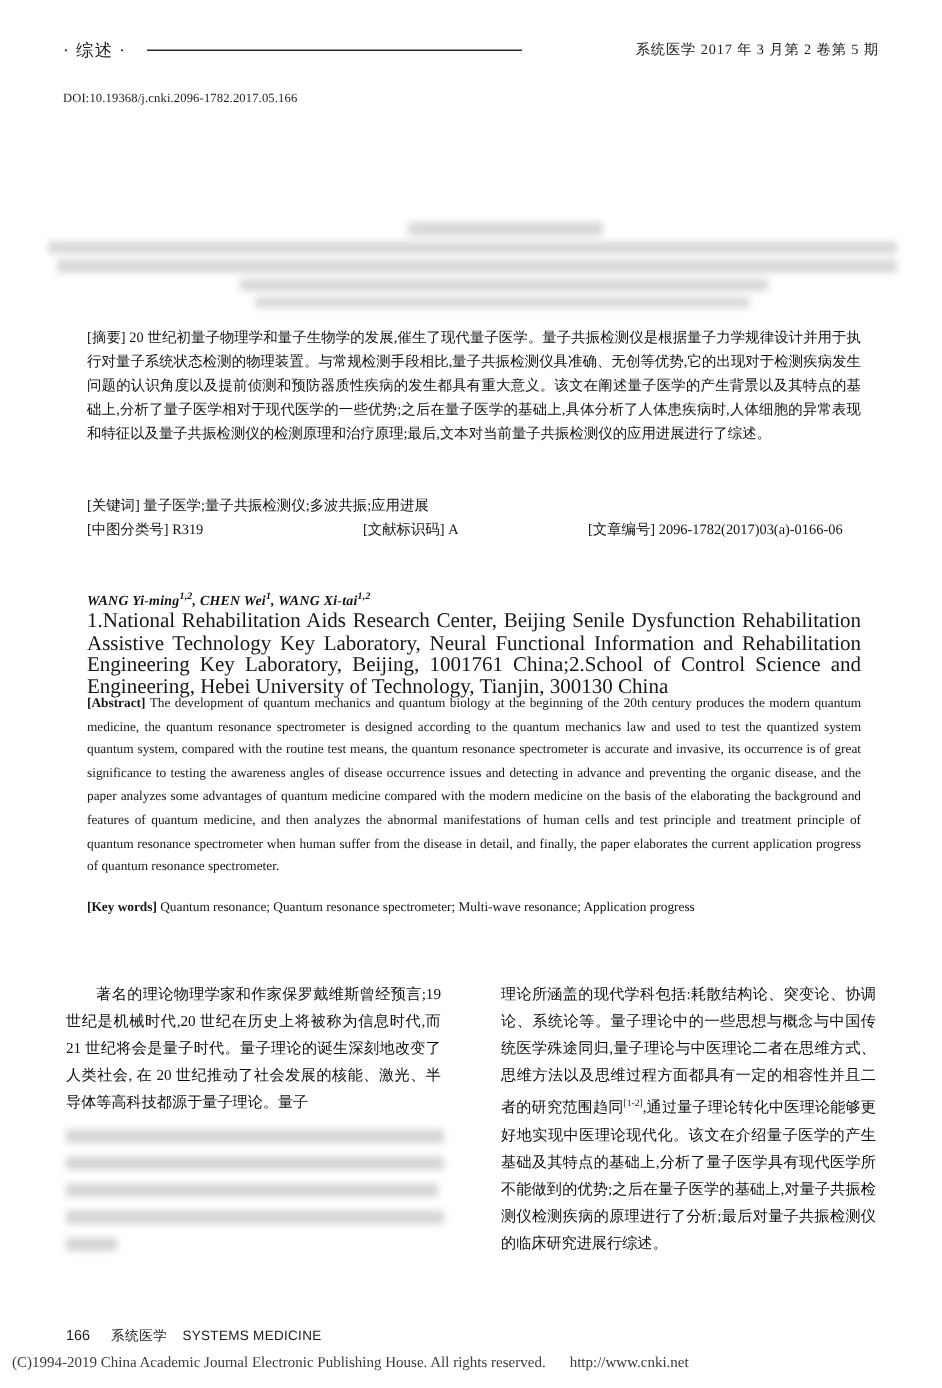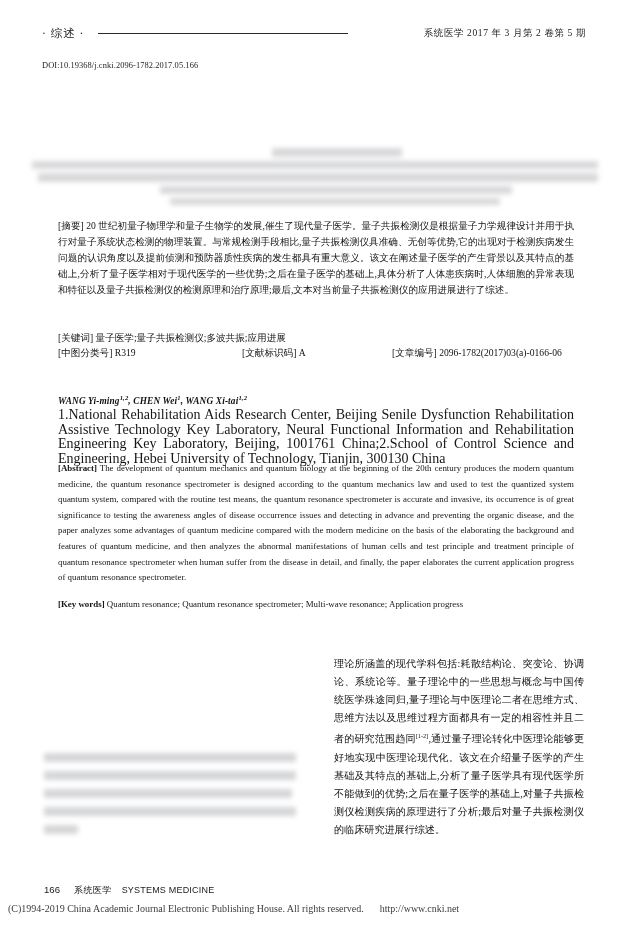--- a/index.html
+++ b/index.html
@@ -287,20 +287,23 @@
   <div class="en-authors"><span>WANG Yi-ming</span><sup>1,2</sup><span>, CHEN Wei</span><sup>1</sup><span>, WANG Xi-tai</span><sup>1,2</sup></div>
 
   <div class="en-affil">1.National Rehabilitation Aids Research Center, Beijing Senile Dysfunction Rehabilitation Assistive Technology Key Laboratory, Neural Functional Information and Rehabilitation Engineering Key Laboratory, Beijing, 1001761 China;2.School of Control Science and Engineering, Hebei University of Technology, Tianjin, 300130 China</div>
 
   <div class="en-abs"><b>[Abstract]</b> <span>The development of quantum mechanics and quantum biology at the beginning of the 20th century produces the modern quantum medicine, the quantum resonance spectrometer is designed according to the quantum mechanics law and used to test the quantized system quantum system, compared with the routine test means, the quantum resonance spectrometer is accurate and invasive, its occurrence is of great significance to testing the awareness angles of disease occurrence issues and detecting in advance and preventing the organic disease, and the paper analyzes some advantages of quantum medicine compared with the modern medicine on the basis of the elaborating the background and features of quantum medicine, and then analyzes the abnormal manifestations of human cells and test principle and treatment principle of quantum resonance spectrometer when human suffer from the disease in detail, and finally, the paper elaborates the current application progress of quantum resonance spectrometer.</span></div>
 
   <div class="en-keywords"><b>[Key words]</b> <span>Quantum resonance; Quantum resonance spectrometer; Multi-wave resonance; Application progress</span></div>
 
   <div class="body-cols">
 
+    <div class="col left">
+      <p>著名的理论物理学家和作家保罗戴维斯曾经预言;19 世纪是机械时代,20 世纪在历史上将被称为信息时代,而 21 世纪将会是量子时代。量子理论的诞生深刻地改变了人类社会, 在 20 世纪推动了社会发展的核能、激光、半导体等高科技都源于量子理论。量子</p>
+    </div>
 
     <div class="col-faded">
       <div class="fl" style="width:252px;"></div>
       <div class="fl" style="width:252px;"></div>
       <div class="fl" style="width:248px;"></div>
       <div class="fl" style="width:252px;"></div>
       <div class="fl" style="width:34px;"></div>
     </div>
 
     <div class="col right">

